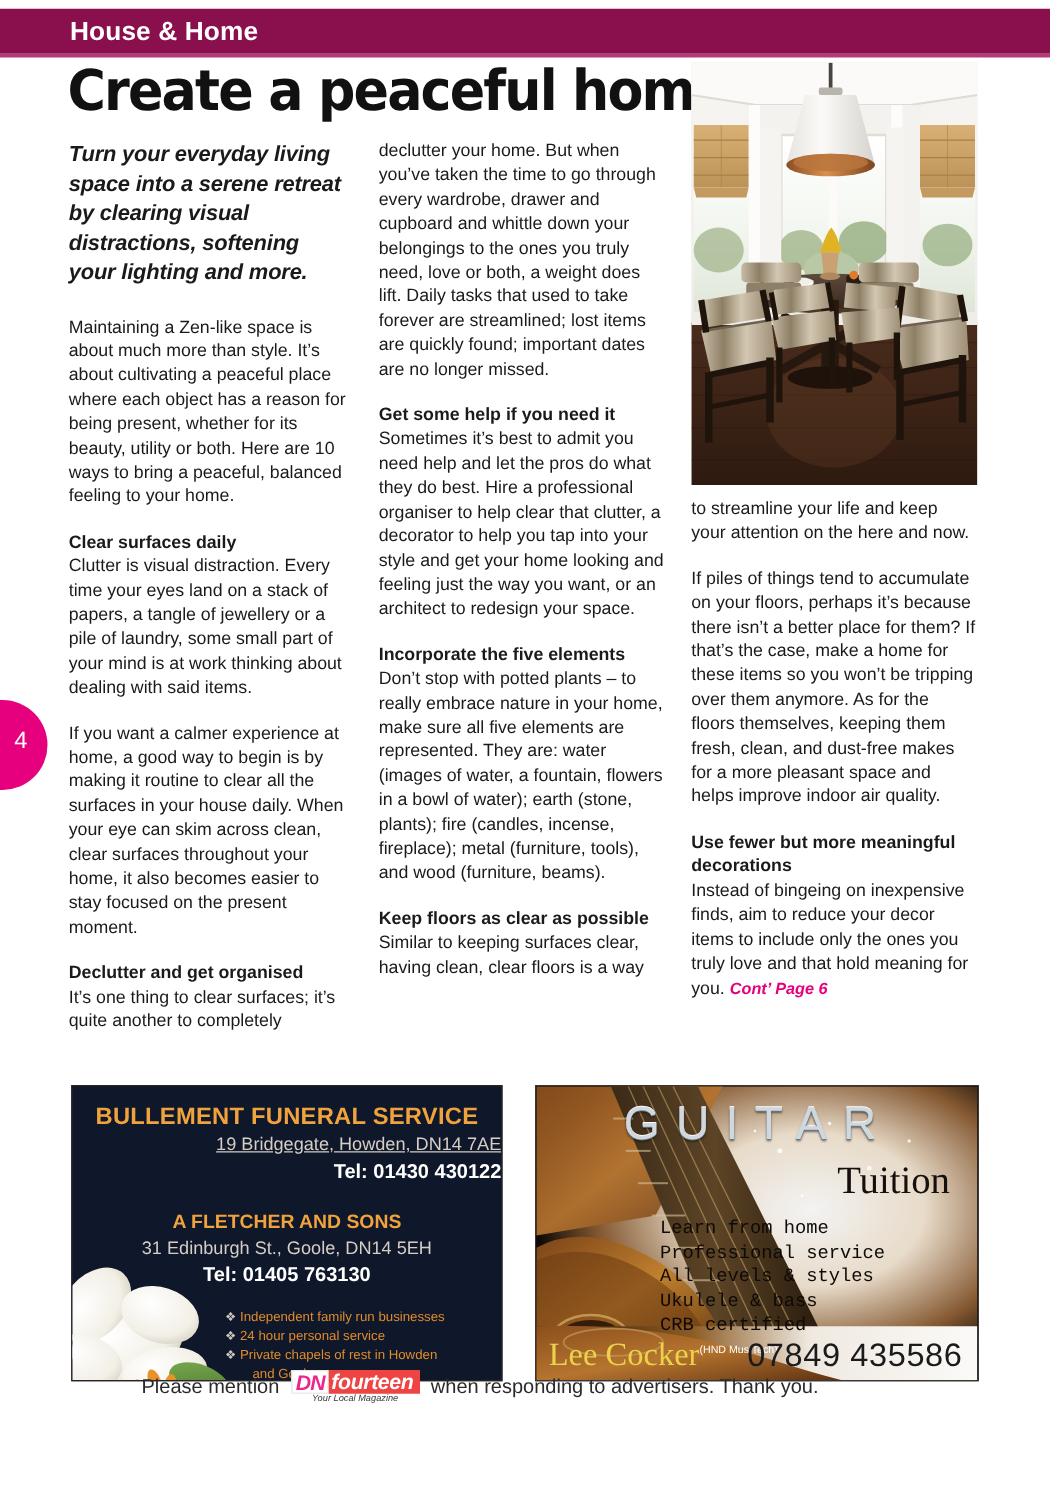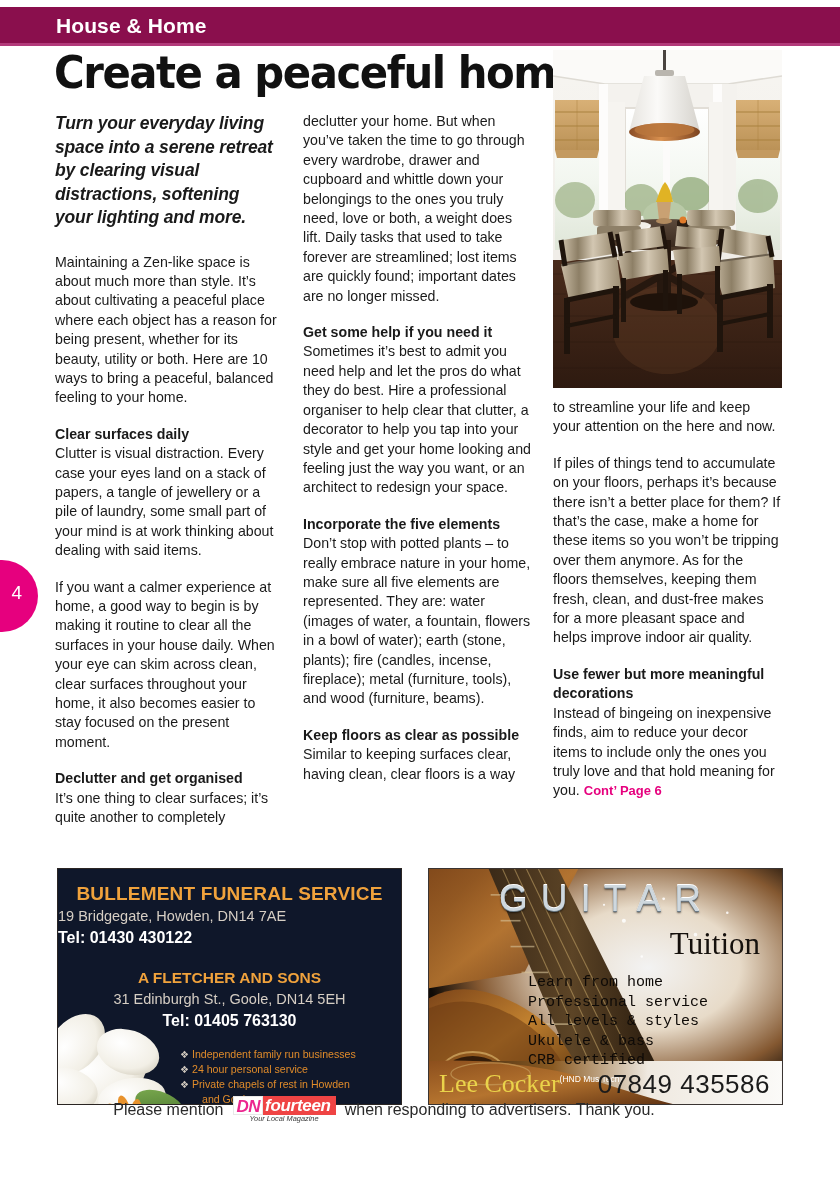--- a/index.html
+++ b/index.html
@@ -91,20 +91,21 @@
     margin-bottom: 23px !important;
   }
 
   .subhead {
     font-weight: bold;
     display: block;
   }
 
   .cont-note {
     color: #e6007e;
+    font-style: italic;
     font-weight: bold;
     font-size: 13px;
     white-space: nowrap;
   }
 
   
   .hero-photo {
     position: absolute;
     left: 553px; top: 50px;
     width: 229px; height: 338px;
@@ -143,28 +144,29 @@
     left: 0; top: 14px; width: 100%;
     text-align: center;
     color: #f0a23c;
     font-size: 19px;
     font-weight: bold;
     letter-spacing: 0.2px;
   }
   .fn-addr1 {
     position: absolute;
     left: 0; top: 39px; width: 100%;
-    text-align: left;
+    text-align: right;
     color: #d6cec4;
     font-size: 14.5px;
+    text-decoration: underline;
   }
   .fn-tel1 {
     position: absolute;
     left: 0; top: 60px; width: 100%;
-    text-align: left;
+    text-align: right;
     color: #ffffff;
     font-size: 16px;
     font-weight: bold;
   }
   .fn-title2 {
     position: absolute;
     left: 0; top: 100px; width: 100%;
     text-align: center;
     color: #f0a23c;
     font-size: 15.5px;
@@ -497,21 +499,21 @@
       <rect x="162" y="216" width="5" height="38" fill="#1f140c"></rect>
     </g>
   </svg>
 </div>
 
 <div class="col col-1">
   <p class="standfirst">Turn your everyday living space into a serene retreat by clearing visual distractions, softening your lighting and more.</p>
   <p>Maintaining a Zen-like space is about much more than style. It’s about cultivating a peaceful place where each object has a reason for being present, whether for its beauty, utility or both. Here are 10 ways to bring a peaceful, balanced feeling to your home.</p>
   <p>
     <span class="subhead">Clear surfaces daily</span>
-    <span>Clutter is visual distraction. Every case your eyes land on a stack of papers, a tangle of jewellery or a pile of laundry, some small part of your mind is at work thinking about dealing with said items.</span>
+    <span>Clutter is visual distraction. Every time your eyes land on a stack of papers, a tangle of jewellery or a pile of laundry, some small part of your mind is at work thinking about dealing with said items.</span>
   </p>
   <p>If you want a calmer experience at home, a good way to begin is by making it routine to clear all the surfaces in your house daily. When your eye can skim across clean, clear surfaces throughout your home, it also becomes easier to stay focused on the present moment.</p>
   <p>
     <span class="subhead">Declutter and get organised</span>
     <span>It’s one thing to clear surfaces; it’s quite another to completely</span>
   </p>
 </div>
 
 <div class="col col-2">
   <p>declutter your home. But when you’ve taken the time to go through every wardrobe, drawer and cupboard and whittle down your belongings to the ones you truly need, love or both, a weight does lift. Daily tasks that used to take forever are streamlined; lost items are quickly found; important dates are no longer missed.</p>

